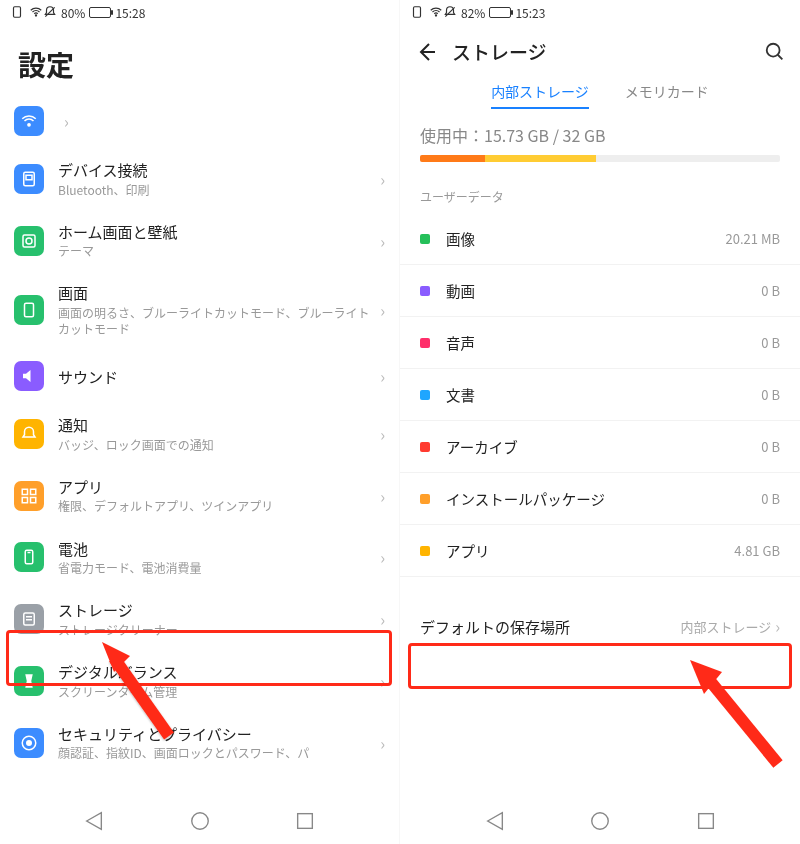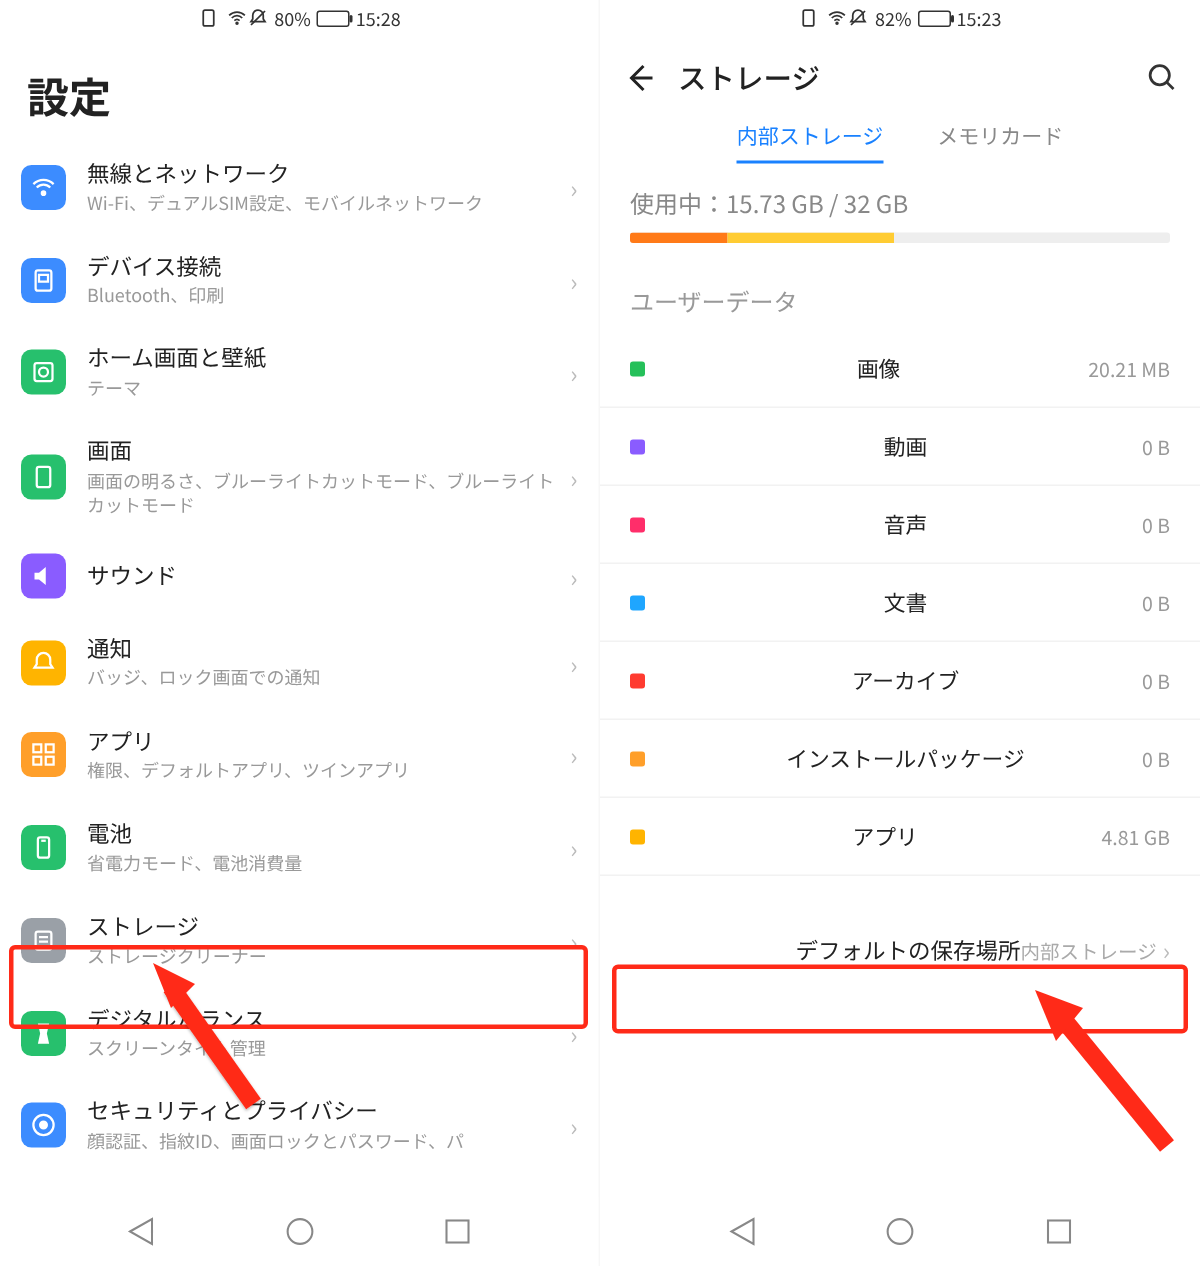--- a/index.html
+++ b/index.html
@@ -2,21 +2,21 @@
 <html><head>
 <meta charset="utf-8">
 <style>
   * { box-sizing: border-box; margin: 0; padding: 0; }
   body { font-family: -apple-system, "Noto Sans CJK JP", sans-serif; background: #fff; width: 800px; height: 844px; overflow: hidden; }
   .container { display: flex; width: 800px; height: 844px; }
   .pane { width: 400px; height: 844px; position: relative; overflow: hidden; border-right: 1px solid rgba(0,0,0,0.03); background:#fff; }
   .pane:last-child { border-right: none; }
 
   
-  .statusbar { height: 24px; display: flex; align-items: center; justify-content: center; padding: 0 10px; font-size: 12px; color:#333; }
+  .statusbar { height: 24px; display: flex; align-items: center; justify-content: flex-start; padding: 0 10px; font-size: 12px; color:#333; }
   .statusbar .right { display:flex; align-items:center; gap:4px; }
   .sb-icon { width:14px; height:14px; display:inline-flex; align-items:center; justify-content:center; }
   .sb-icon svg { width:14px; height:14px; }
   .batt { width:22px; height:11px; border:1px solid #333; border-radius:2px; position:relative; }
   .batt::after{content:"";position:absolute;right:-3px;top:2px;width:2px;height:5px;background:#333;border-radius:1px;}
   .batt .fill{height:100%;background:#333;}
 
   
   .header1 { padding: 20px 18px 10px; font-size: 28px; font-weight:600; color:#222; }
   .header2 { display:flex; align-items:center; padding: 14px 14px 10px; gap:14px; }
@@ -38,31 +38,31 @@
   .tabs { display:flex; justify-content:center; gap:36px; padding:6px 0 10px; }
   .tab { font-size:14px; color:#888; padding-bottom:6px; }
   .tab.active { color:#1981ff; border-bottom:2px solid #1981ff; }
 
   
   .usage { padding:4px 20px 10px; font-size:16px; color:#888; }
   .usage .bar { height:7px; background:#eee; border-radius:2px; margin-top:8px; overflow:hidden; display:flex; }
   .seg { height:100%; }
 
   
-  .section-label { font-size:16px; color:#999; padding:16px 20px 8px; }
+  .section-label { font-size:12px; color:#999; padding:16px 20px 8px; }
 
   
   .drow { padding:0 20px; display:flex; align-items:center; height:52px; border-bottom:1px solid #f2f2f2; }
   .dot { width:10px; height:10px; border-radius:2px; margin-right:16px; flex-shrink:0; }
-  .drow .lbl { flex:1; font-size:14.5px; color:#222;text-align:center; }
+  .drow .lbl { flex:1; font-size:14.5px; color:#222; }
   .drow .val { font-size:13px; color:#999; }
 
   
   .defloc { margin:22px 20px 0; padding:14px 0; display:flex; align-items:center; border-top:1px solid rgba(0,0,0,0); }
-  .defloc .lbl { flex:1; font-size:15px; color:#222;text-align:right; }
+  .defloc .lbl { flex:1; font-size:15px; color:#222; }
   .defloc .val { font-size:13px; color:#aaa; }
 
   
   .cleanup { margin:32px auto 0; width:200px; text-align:center; padding:10px 0; background:#f2f3f5; border-radius:22px; font-size:14px; color:#4d82e0; }
 
   
   .hl { position:absolute; border:3px solid #ff2a18; border-radius:4px; pointer-events:none; }
 
   
   .arrow { position:absolute; pointer-events:none; }
@@ -111,24 +111,20 @@
     <div class="header1">設定</div>
 
     <div class="settings-list" id="settings-list">
         <div class="sitem">
           <div class="sicon" style="background:#3c8cff">
             <svg viewBox="0 0 24 24" fill="none" stroke="#fff" stroke-width="2">
               <path d="M3 9c5-5 13-5 18 0"></path>
               <path d="M6 12c3.5-3.5 8.5-3.5 12 0"></path>
               <circle cx="12" cy="17" r="1.5" fill="#fff"></circle>
             </svg>
-          </div>
-          <div class="stxt">
-            <div class="t1">無線とネットワーク</div>
-            <div class="t2">Wi-Fi、デュアルSIM設定、モバイルネットワーク</div>
           </div>
           <span class="chev">›</span>
         </div>
         <div class="sitem">
           <div class="sicon" style="background:#3c8cff">
             <svg viewBox="0 0 24 24" fill="none" stroke="#fff" stroke-width="2">
               <rect x="5" y="3" width="14" height="18" rx="2"></rect>
               <rect x="8" y="7" width="8" height="6"></rect>
             </svg>
           </div>

